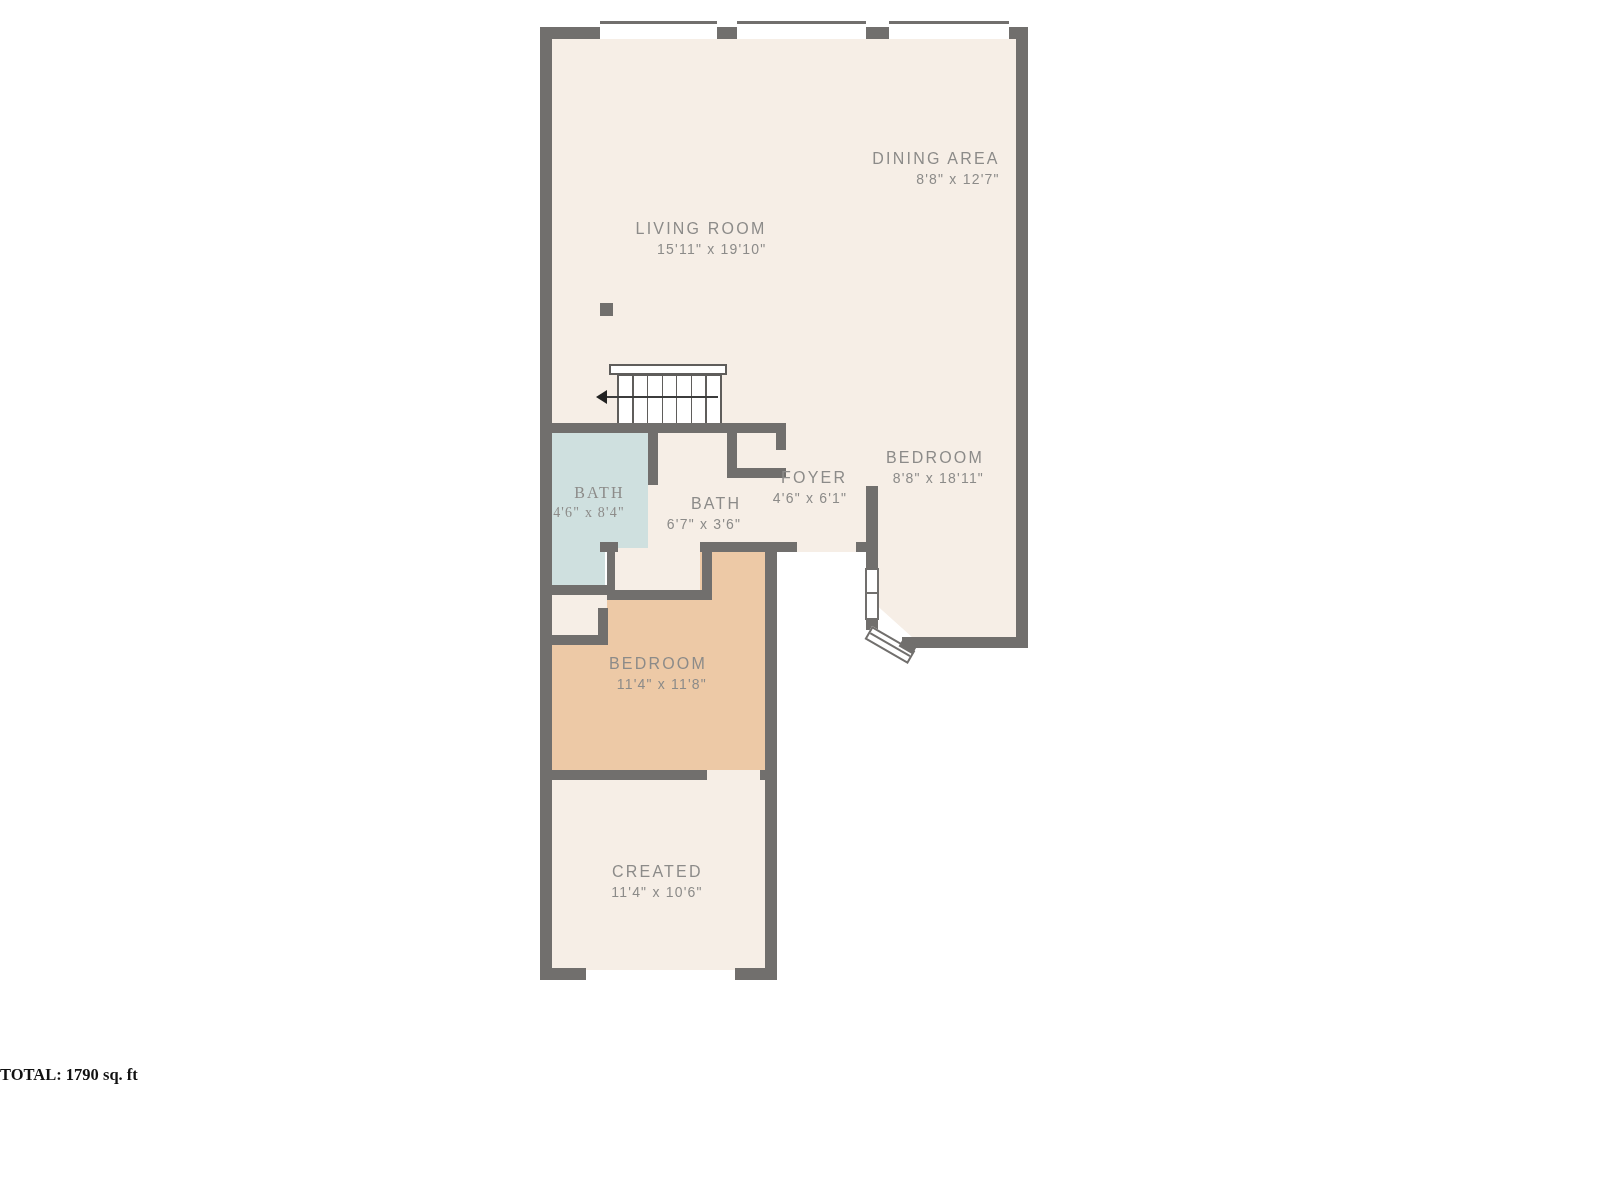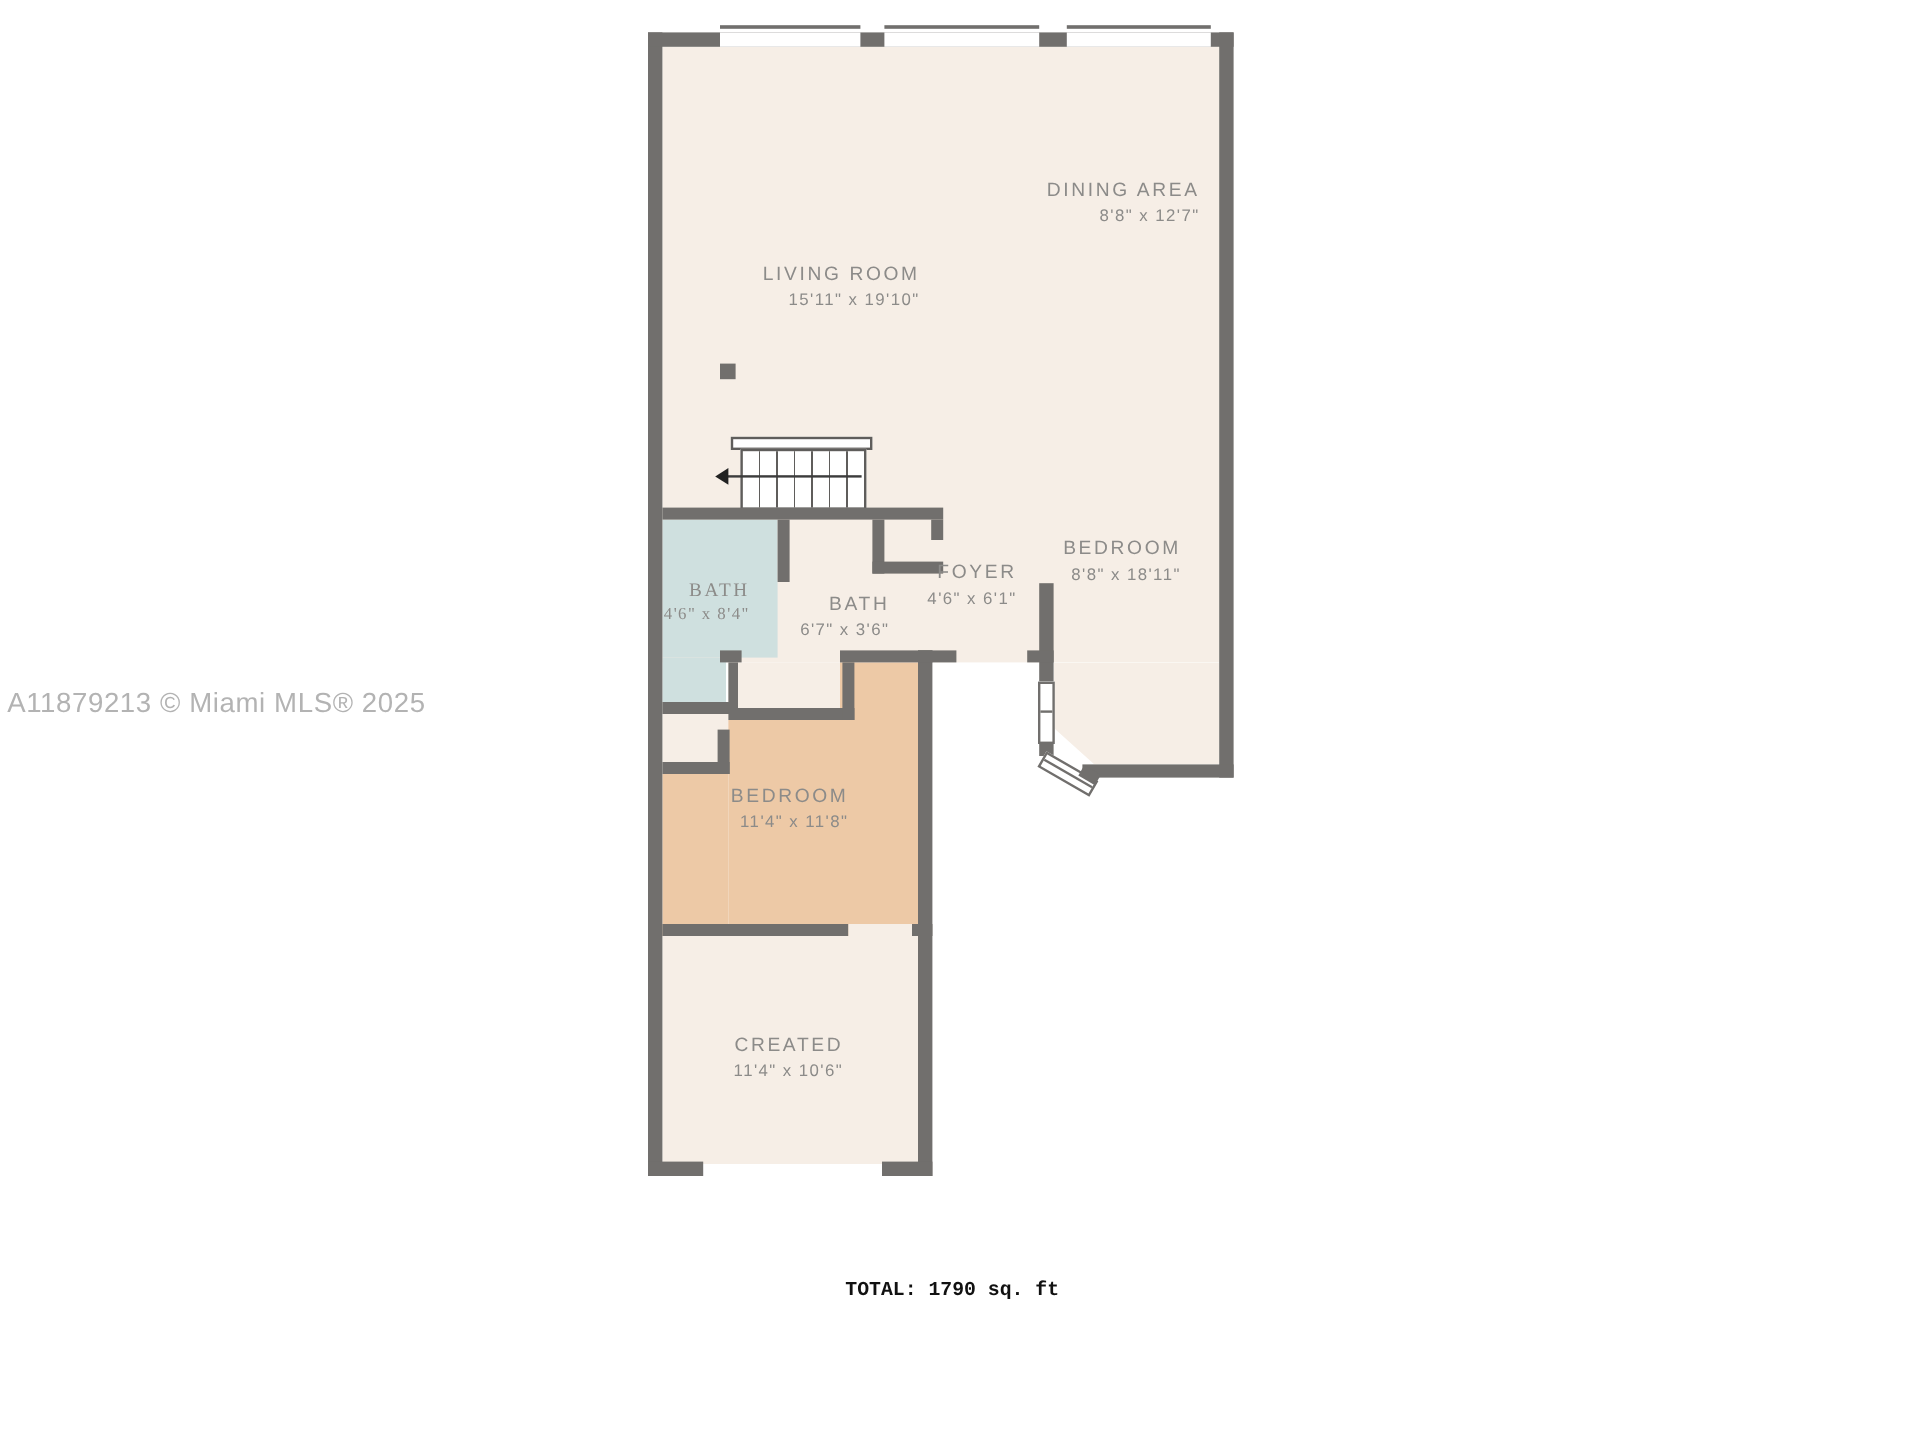--- a/index.html
+++ b/index.html
@@ -27,22 +27,22 @@
        background-image:repeating-linear-gradient(to right,#fff 0 13.4px,#5f5d5b 13.4px 14.6px);}
   .stair-line{position:absolute;left:606px;top:396px;width:112px;height:2px;background:#3c3c3c;}
   .stair-head{position:absolute;left:596px;top:390px;width:0;height:0;
        border-top:7px solid transparent;border-bottom:7px solid transparent;
        border-right:11px solid #222;}
   .door-diag{position:absolute;left:872px;top:626px;width:46px;height:11px;background:#fff;
        border:2px solid var(--wall);transform:rotate(30deg);transform-origin:0 0;}
   .door-diag-inner{position:absolute;left:0;top:4px;width:100%;height:1.5px;background:var(--wall);}
   .winK-inner{position:absolute;left:0;top:22px;width:100%;height:1.5px;background:var(--wall);}
   .watermark{position:absolute;left:6px;top:572px;font-size:23px;color:#b3b3b3;letter-spacing:0.5px;}
-  .summary{position:absolute;left:0;top:1066px;width:1587px;text-align:center;color:#111;
-       font-family:Liberation Mono, monospace;font-size:15.5px;line-height:17.5px;}
+  .summary{position:absolute;left:0;top:1066px;width:1587px;text-align:left;color:#111;
+       font-family:Liberation Serif, serif;font-size:15.5px;line-height:17.5px;}
   .summary .total{font-weight:bold;font-size:16.5px;margin-bottom:1px;}
   .footer{position:absolute;left:0;top:1135px;width:1600px;text-align:center;color:#b8b5b2;
        font-size:12.5px;letter-spacing:0.4px;font-family:"Liberation Sans",sans-serif;}
 </style>
 </head>
 <body>
 
 <div class="canvas">
 
   <div class="fill" style="left:552px;top:39px;width:464px;height:513px;background:var(--room);"></div>
@@ -133,20 +133,19 @@
   </div>
   <div class="lbl" style="left:658px;top:655px;">
     <div class="lname">BEDROOM</div>
     <div class="ldims">11'4" x 11'8"</div>
   </div>
   <div class="lbl" style="left:657px;top:863px;">
     <div class="lname">CREATED</div>
     <div class="ldims">11'4" x 10'6"</div>
   </div>
 
-  <div class="watermark">A11879213 © Miami MLS® 2025</div>
 
   <div class="summary">
     <div class="total">TOTAL: 1790 sq. ft</div>
   </div>
 
 
 </div>
 
 </body></html>

